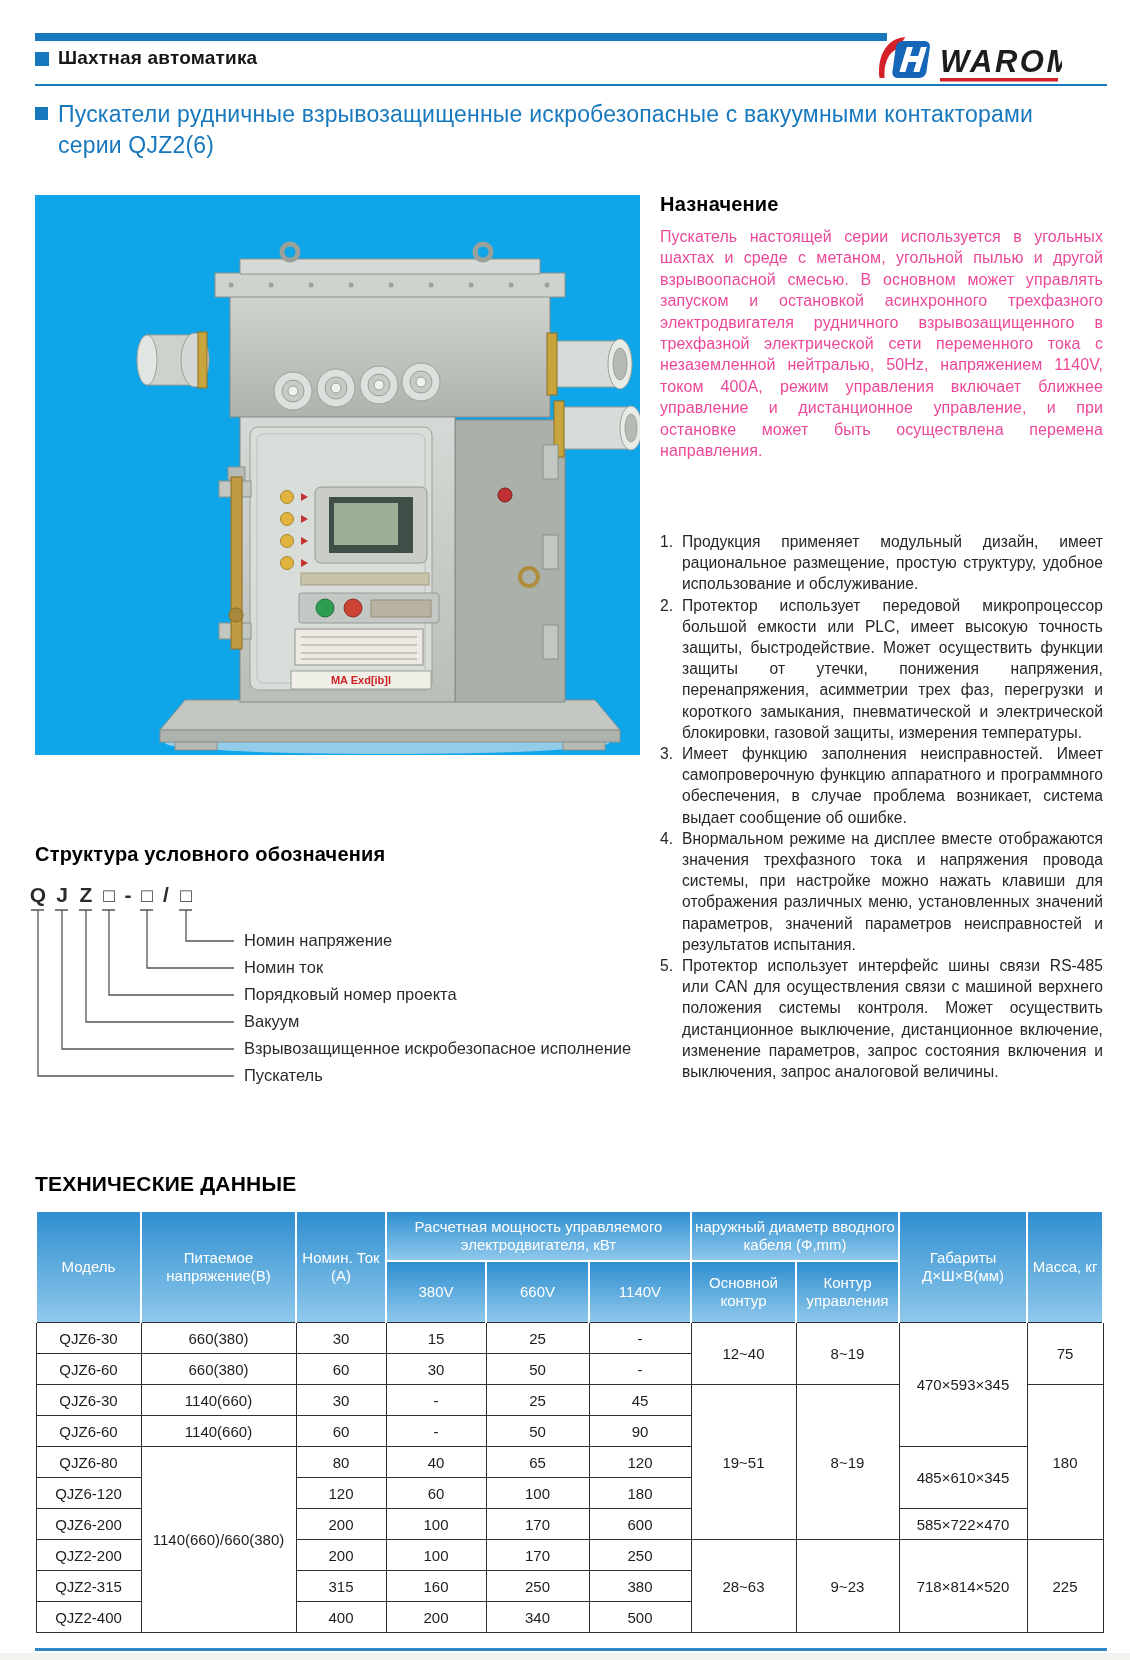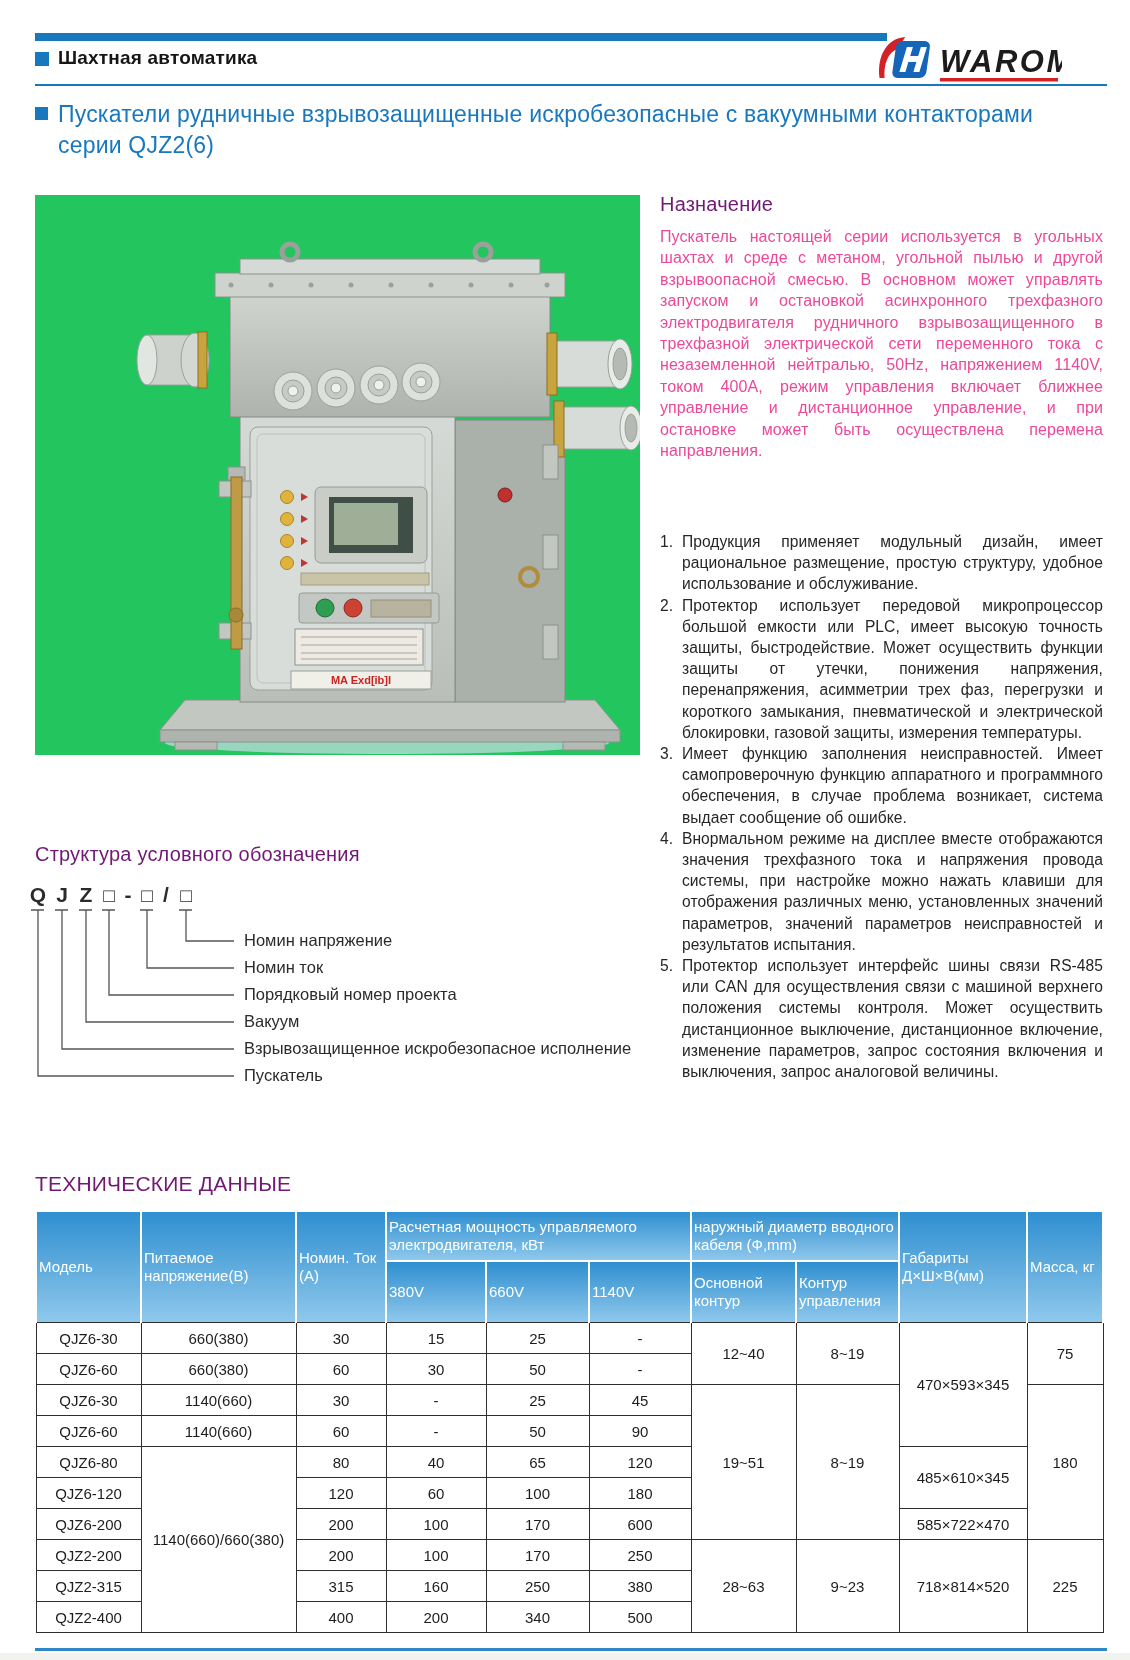--- a/index.html
+++ b/index.html
@@ -13,40 +13,40 @@
   
   #topbar{left:35px;top:33px;width:852px;height:8px;background:#1878be}
   #sectlabel{left:58px;top:47px;font-size:19px;font-weight:bold;color:#161616;letter-spacing:.2px}
   #sectsq{left:35px;top:52px;width:14px;height:14px}
   #toprule{left:35px;top:84px;width:1072px;height:2px;background:#1878be}
   #logo{left:872px;top:32px}
   
   #titlesq{left:35px;top:107px;width:13px;height:13px}
   #title{left:58px;top:99px;width:995px;font-size:23px;line-height:31px;font-weight:normal;color:#1878be;letter-spacing:.2px}
   
-  #photo{left:35px;top:195px;width:605px;height:560px;background:#22c55e}
-  
-  .h2blue{font-size:20px;font-weight:normal;color:#701a75;margin:0 0 10px 0;letter-spacing:.2px}
+  #photo{left:35px;top:195px;width:605px;height:560px;background:#0ea5e9}
+  
+  .h2blue{font-size:20px;font-weight:bold;color:#000000;margin:0 0 10px 0;letter-spacing:.2px}
   #purpose{left:660px;top:193px;width:443px}
   #purpose p{margin:0;font-size:16px;line-height:21.4px;text-align:justify;letter-spacing:.1px;color:#ec4899}
   #features{left:660px;top:531px;width:443px}
   .li{display:flex;font-size:15.6px;line-height:21.2px;color:#262626}
   .li .num{width:22px;flex:0 0 22px}
   .li .txt{flex:1;text-align:justify;letter-spacing:.05px}
   
   #desighead{left:35px;top:843px;width:600px}
   #desig-svg{left:28px;top:880px}
   
   #techhead{left:35px;top:1172px;width:600px}
   #techtable{left:35px;top:1210px}
   table.tt{border-collapse:collapse;table-layout:fixed;width:1067px}
   table.tt th{
     background:linear-gradient(#2f8fd0,#8fc8ec);
     color:#ffffff;font-weight:normal;font-size:15px;line-height:18px;
-    border:2px solid #ffffff;border-bottom:0;padding:2px;text-align:left;vertical-align:middle}
+    border:2px solid #ffffff;border-bottom:0;padding:2px;text-align:center;vertical-align:middle}
   table.tt thead tr.h1 th{height:44px}
   table.tt thead tr.h2 th{height:56px}
   table.tt td{
     border:1px solid #2e2e2e;text-align:center;vertical-align:middle;
     font-size:15px;color:#1d1d1d;padding:0;background:#ffffff}
   table.tt tbody tr{height:31px}
   td.small{font-size:13.5px}
   
   #bottomrule{left:35px;top:1648px;width:1072px;height:3px;background:#2e86c8}
   #bottomstrip{left:0;top:1653px;width:1130px;height:7px;background:#f2f2ef}

